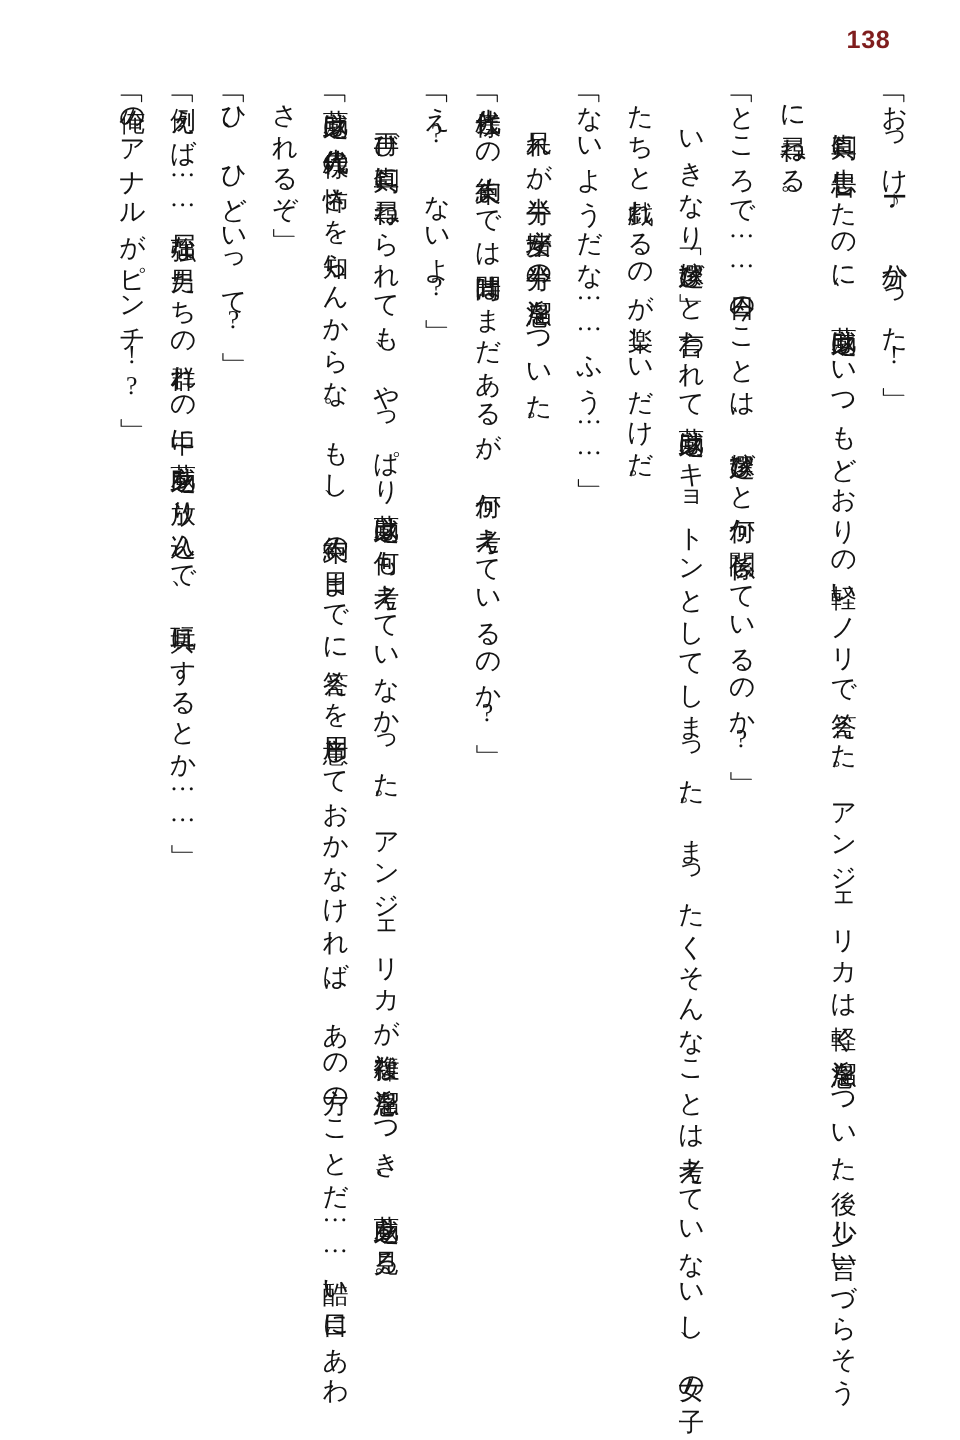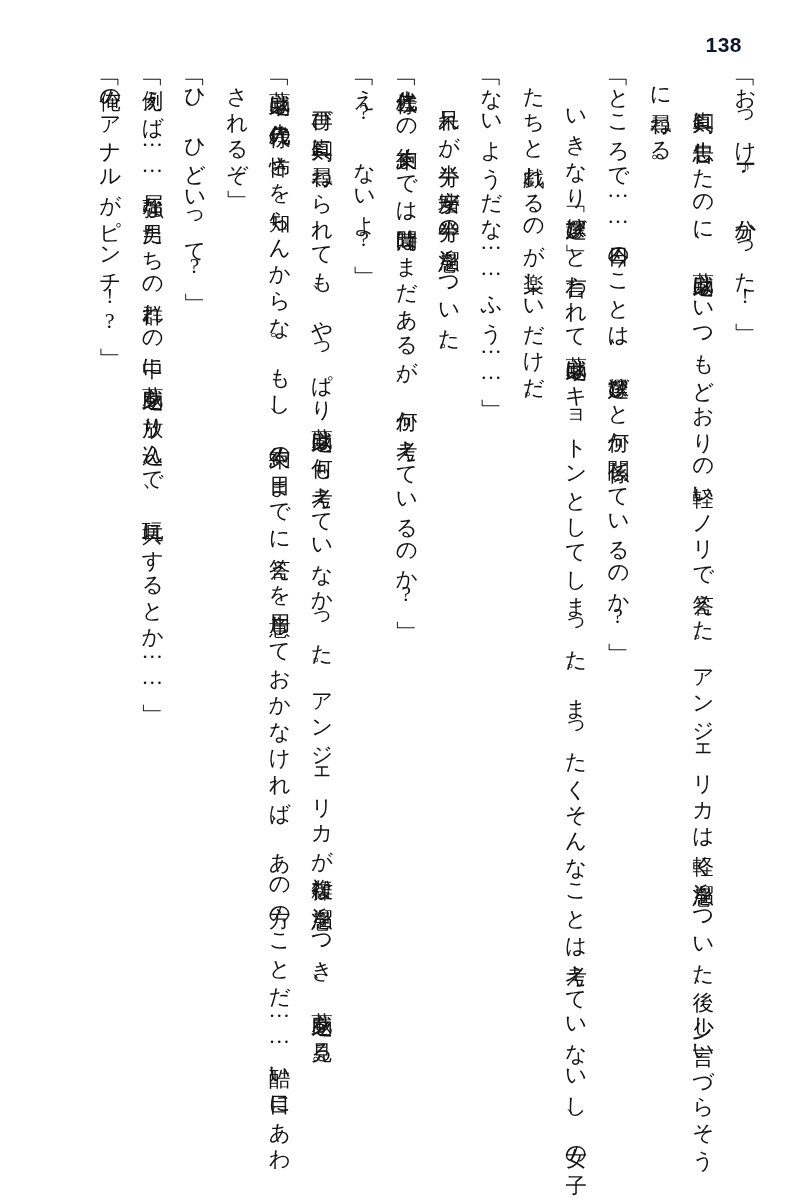--- a/index.html
+++ b/index.html
@@ -16,27 +16,27 @@
     overflow: hidden;
   }
   .page {
     width: 800px;
     height: 1200px;
     position: relative;
     box-sizing: border-box;
   }
   .page-number {
     position: absolute;
-    top: 33px;
+    top: 22px;
     right: 58px;
     font-family: "Liberation Sans", sans-serif;
     font-weight: bold;
     font-size: 21px;
     letter-spacing: 0.5px;
-    color: #0f172a;
+    color: #7f1d1d;
   }
   .text-body {
     position: absolute;
     top: 72px;
     right: 34px;
     left: 34px;
     bottom: 40px;
     writing-mode: vertical-rl;
     -webkit-writing-mode: vertical-rl;
     text-orientation: upright;

